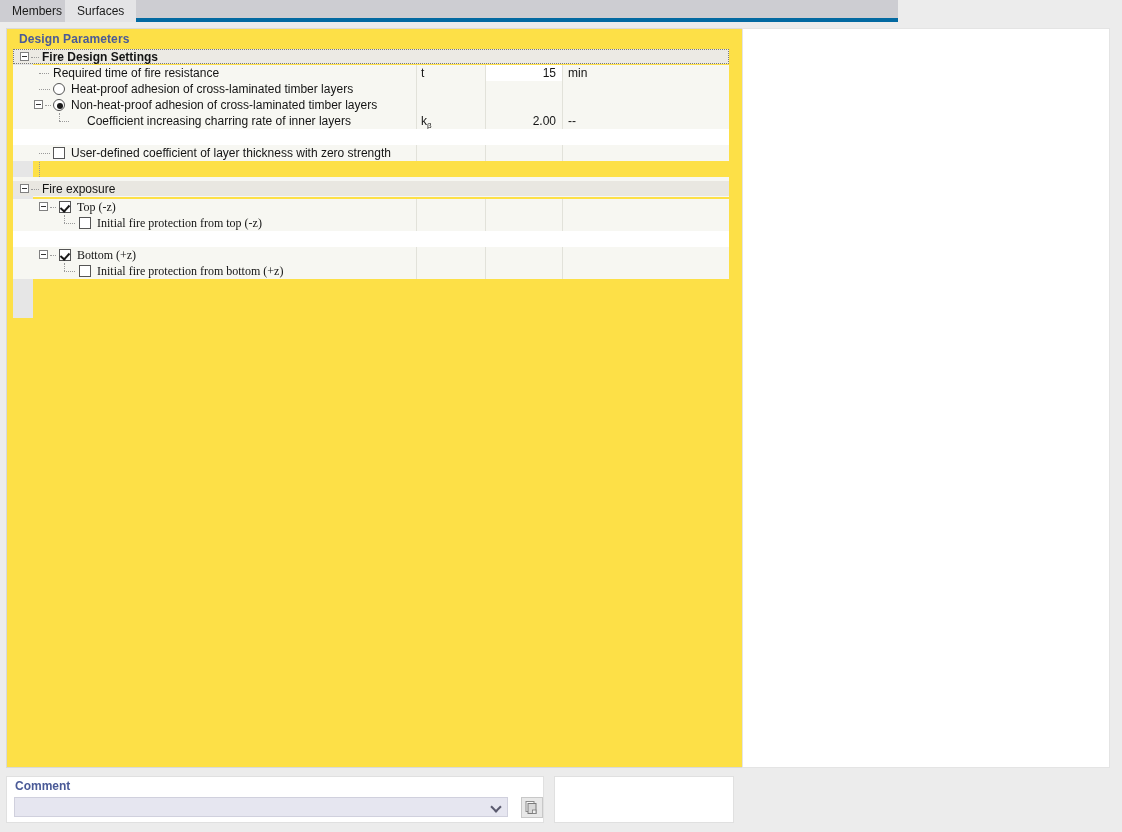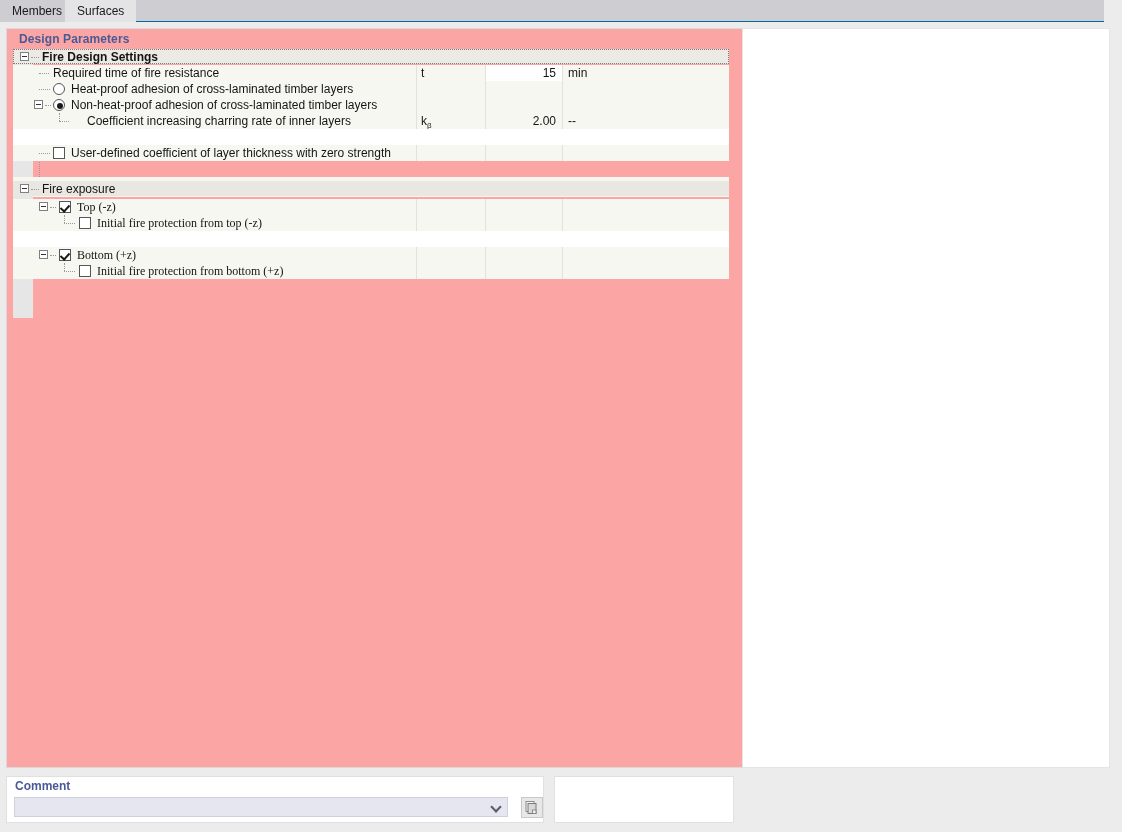--- a/index.html
+++ b/index.html
@@ -9,23 +9,23 @@
     background: #ececec;
     font-family: "Liberation Sans", sans-serif;
     font-size: 12px;
     color: #1a1a1a;
     overflow: hidden;
   }
 
   
   #tabbar {
     position: absolute; left: 0; top: 0;
-    width: 1104px; height: 22px;
+    width: 898px; height: 22px;
     background: #cdcdd2;
-    border-bottom: 1px solid #0369a1;
+    border-bottom: 4px solid #0369a1;
   }
   .tab {
     position: absolute; top: 0; height: 22px;
     line-height: 22px;
     padding: 0 12px;
     font-size: 12px;
     color: #1a1a1a;
     cursor: default;
     white-space: nowrap;
   }
@@ -36,21 +36,21 @@
   #tabbar-filler {
     position: absolute; left: 0; top: 22px;
     width: 1122px; height: 6px;
     background: #ececec;
   }
 
   
   #left-panel {
     position: absolute; left: 6px; top: 28px;
     width: 776px; height: 740px;
-    background: #fca5a5;
+    background: #fde047;
     border: 1px solid #d9d9d9;
   }
 
   
   #design-parameters-title {
     position: absolute; left: 12px; top: 3px;
     font-size: 12px;
     font-weight: bold;
     color: #4a5a97;
     letter-spacing: 0.1px;

